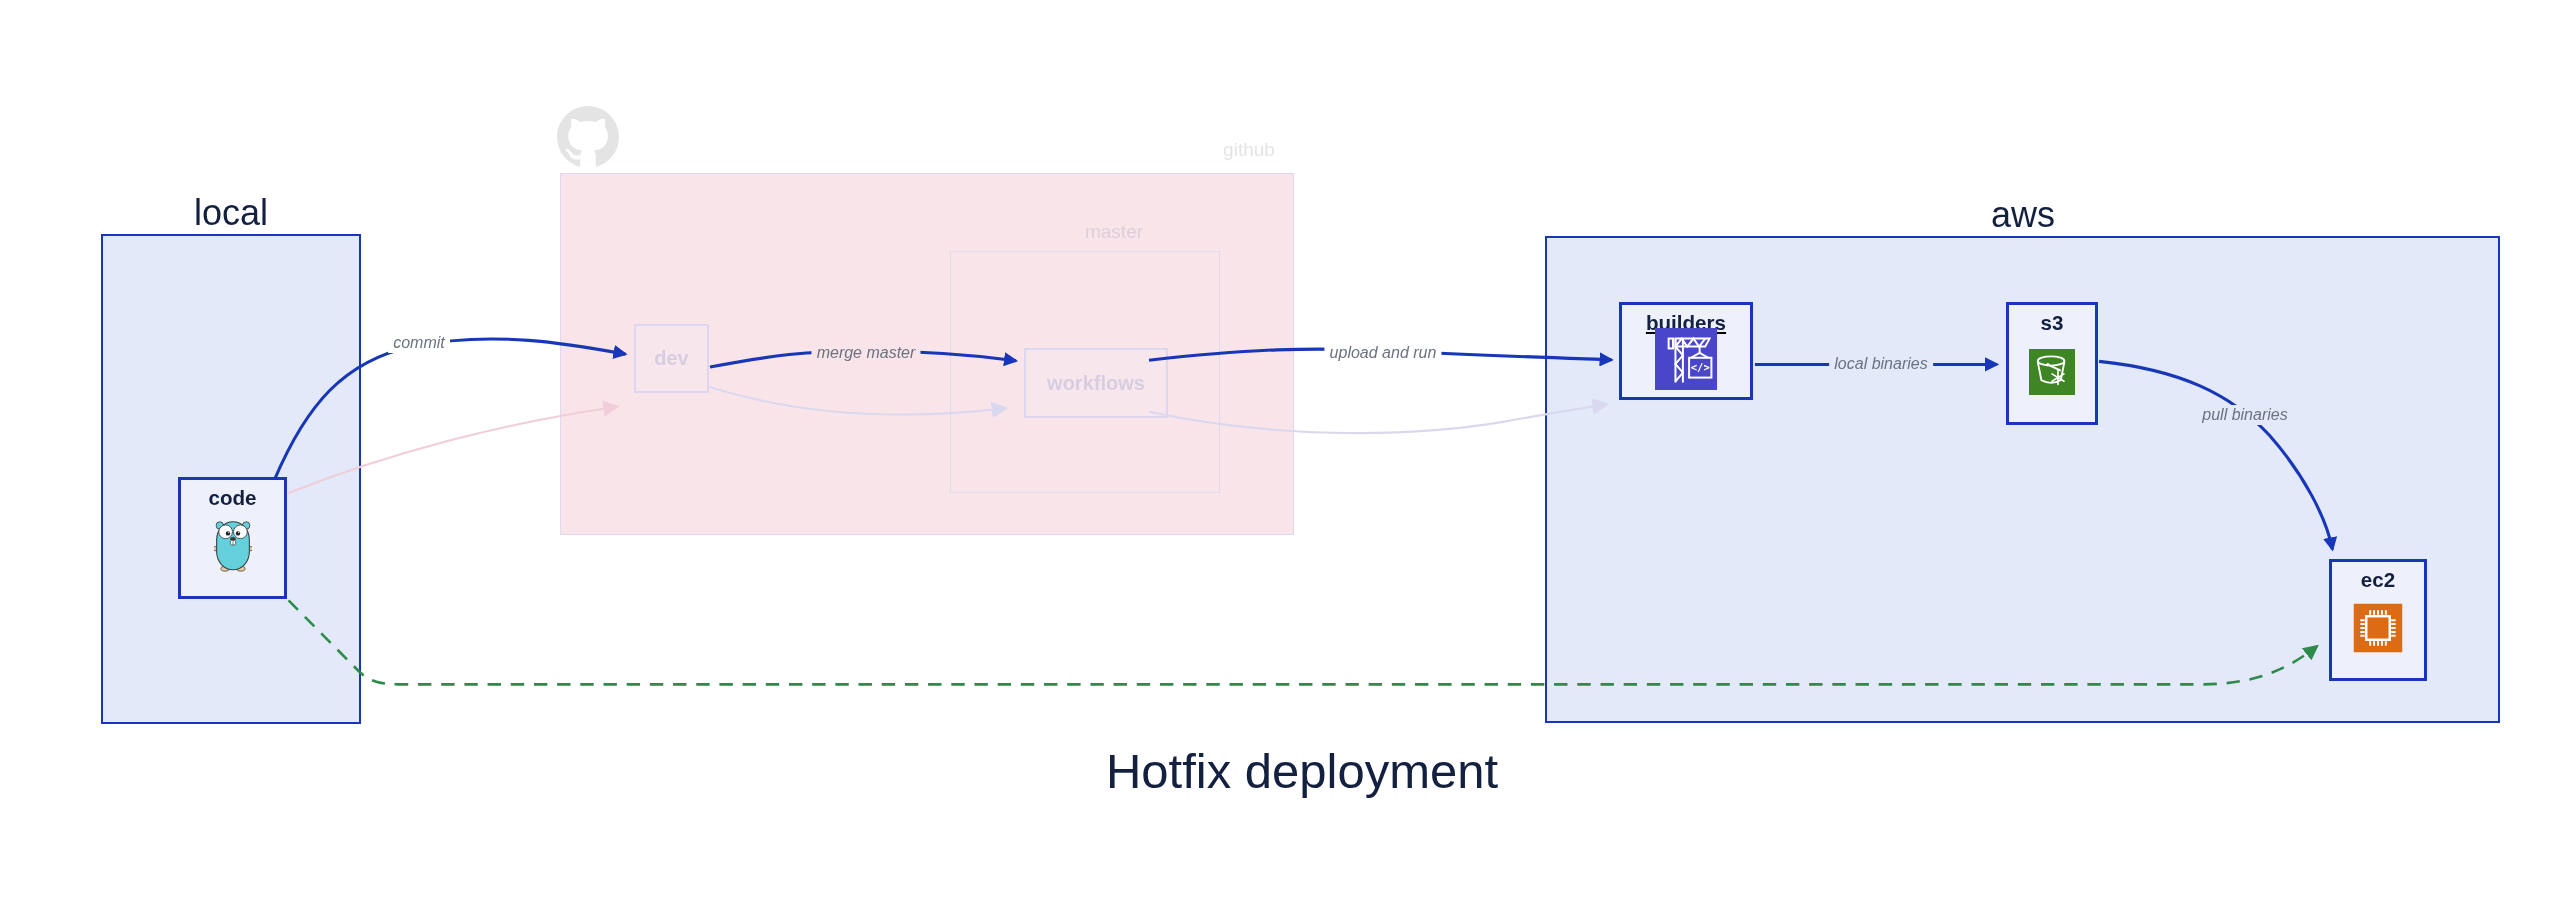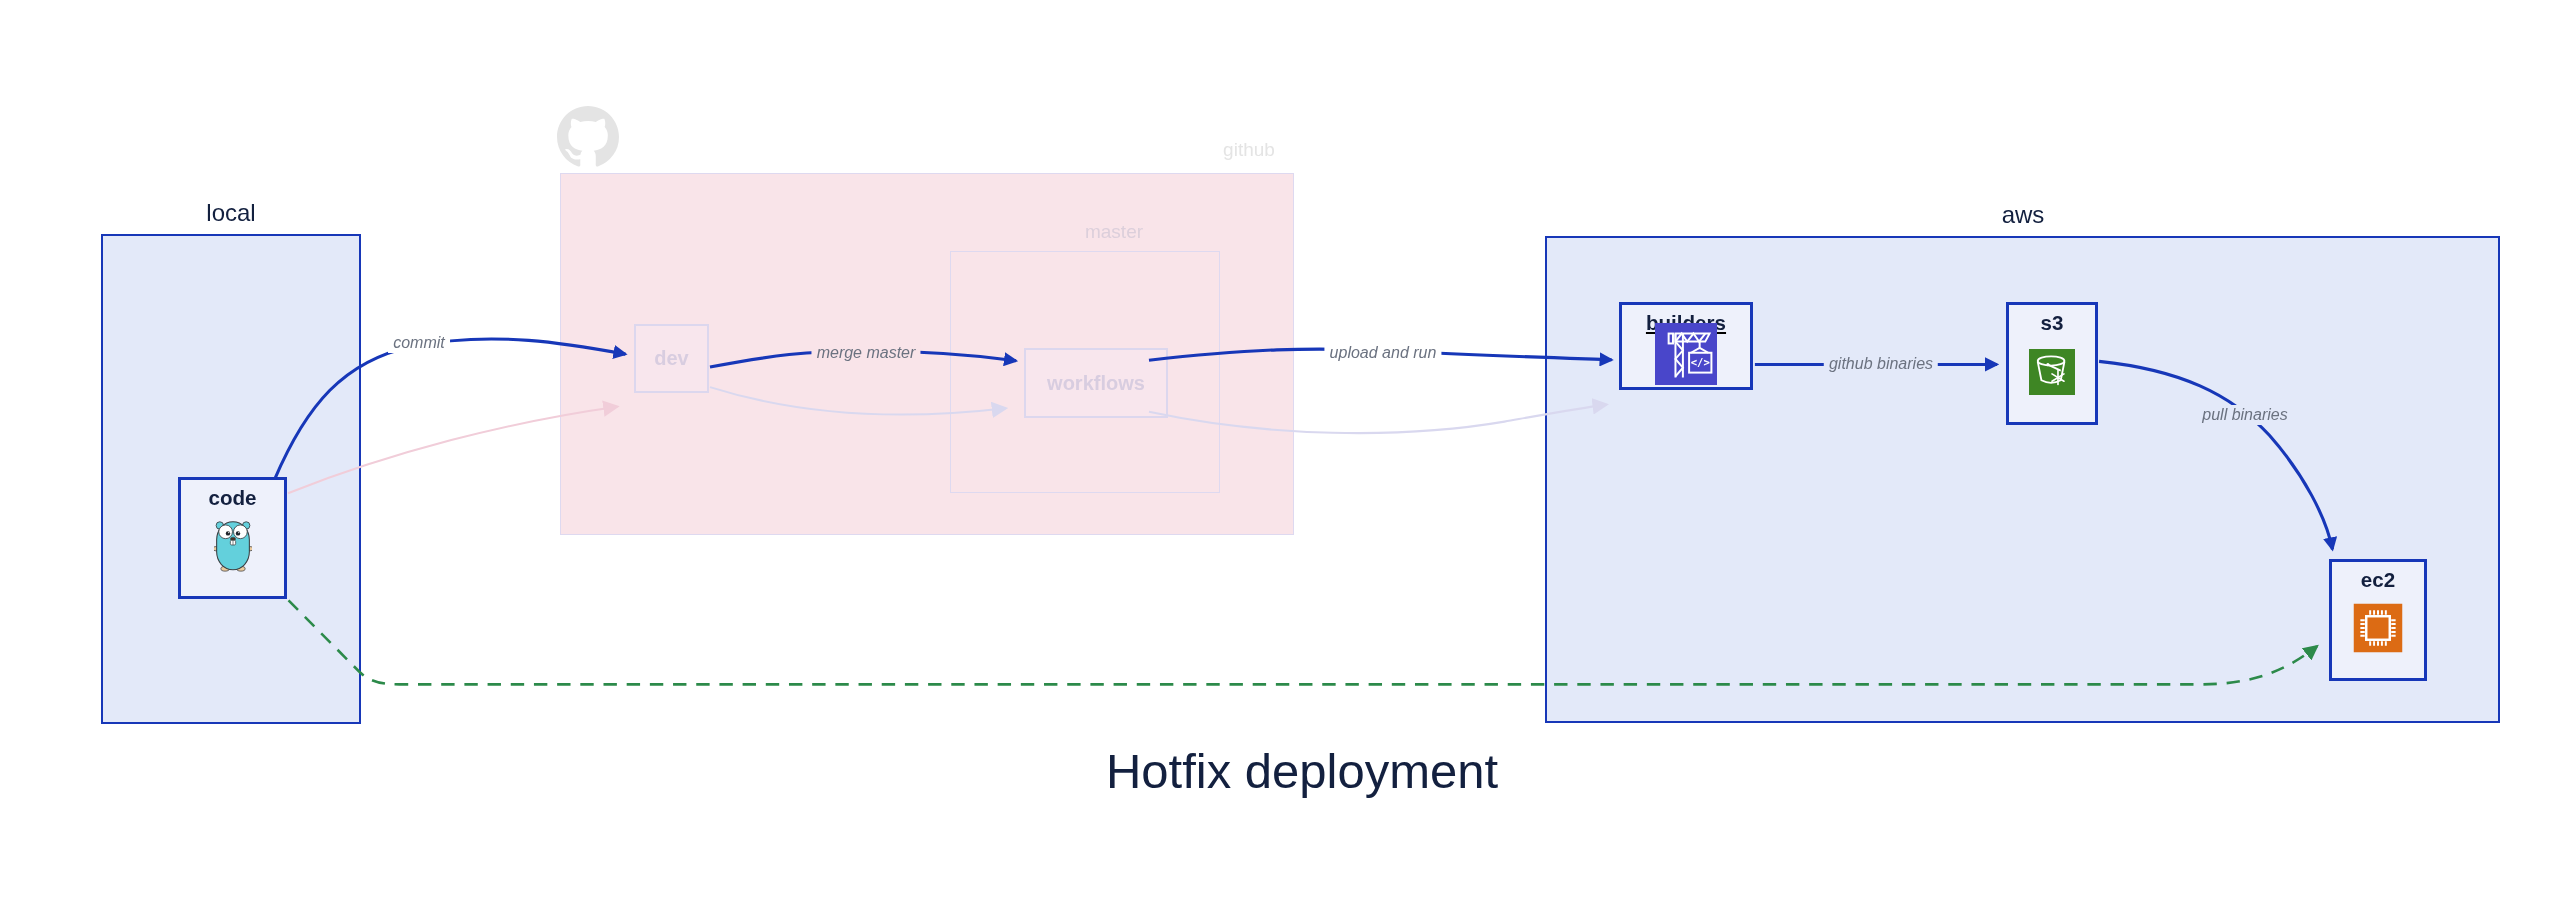--- a/index.html
+++ b/index.html
@@ -9,21 +9,21 @@
     --gray-label:#6b7280; --green:#2c8a4a; --pink-edge:#f1cdd9; --lav-edge:#d9d8ef;
     --indigo-icon:#4946ca; --green-icon:#3e8624; --orange-icon:#dc6b14;
   }
   html,body{margin:0;padding:0;}
   body{
     width:2604px;height:902px;position:relative;background:#ffffff;overflow:hidden;
     font-family:"Liberation Sans","DejaVu Sans",sans-serif;
   }
   .abs{position:absolute;}
   .container-box{position:absolute;border:2.6px solid var(--blue);background:var(--panel);box-sizing:border-box;}
-  .container-label{position:absolute;transform:translate(-50%,-50%);font-size:24px;color:var(--navy);white-space:nowrap;}
+  .container-label{position:absolute;transform:translate(-50%,-50%);font-size:36px;color:var(--navy);white-space:nowrap;}
   .pink-box{position:absolute;border:1.5px solid var(--pink-border);background:var(--pink);box-sizing:border-box;}
   .master-box{position:absolute;border:1.5px solid var(--pink-border);background:transparent;box-sizing:border-box;}
   .ghost-label{position:absolute;transform:translate(-50%,-50%);font-size:19px;white-space:nowrap;}
   .node{position:absolute;border:3.1px solid var(--blue);background:var(--node-bg);box-sizing:border-box;text-align:center;}
   .node-label{margin-top:6.2px;font-weight:bold;font-size:20.6px;color:var(--navy);}
   .node-icon{position:absolute;top:50%;left:50%;transform:translate(-50%,-50%);line-height:0;}
   .node-faded{position:absolute;border:2.1px solid var(--faded-border);background:var(--faded-bg);box-sizing:border-box;
     display:flex;align-items:center;justify-content:center;}
   .node-faded .node-label{margin:0;color:var(--faded-text);font-size:20px;}
   .edge-label{position:absolute;transform:translate(-50%,-50%);font-style:italic;font-size:16px;
@@ -86,21 +86,21 @@
 </div>
 
 <div class="node-faded" style="left:634px;top:324px;width:75px;height:69px;">
   <div class="node-label">dev</div>
 </div>
 
 <div class="node-faded" style="left:1024px;top:348px;width:144px;height:70px;">
   <div class="node-label">workflows</div>
 </div>
 
-<div class="node" style="left:1619px;top:302px;width:134px;height:88px;text-decoration:underline;">
+<div class="node" style="left:1619px;top:302px;width:134px;height:98px;text-decoration:underline;">
   <div class="node-label">builders</div>
   <span class="node-icon" style="margin-top:8.2px;">
     <svg width="62" height="62" viewBox="0 0 100 100">
       <rect x="0" y="0" width="100" height="100" fill="var(--indigo-icon)"></rect>
       <g stroke="#ffffff" stroke-width="3.2" fill="none">
         <rect x="22" y="17" width="7" height="16"></rect>
         <path d="M33 17 H88 L81 30 H33 Z"></path>
         <path d="M33 30 L43 17 L52 30 L62 17 L71 30 L81 17"></path>
         <path d="M33 17 V88 M45 17 V88"></path>
         <path d="M33 30 L45 44 L33 58 L45 72 L33 86"></path>
@@ -174,17 +174,17 @@
   <path class="edge-blue" d="M 2230 699 C 2420 677 2545 673 2700 681 C 2860 689 3015 694 3128 698" marker-end="url(#arrow-blue)"></path>
   <path class="edge-blue" d="M 3406 707 L 3876 707" marker-end="url(#arrow-blue)"></path>
   <path class="edge-blue" d="M 4074 701 C 4230 717 4330 764 4405 845 C 4472 921 4515 1005 4527 1066" marker-end="url(#arrow-blue)"></path>
 
   <path class="edge-green" d="M 560 1165 L 697 1303 C 716 1322 738 1328 775 1328 L 4270 1328 C 4375 1328 4438 1300 4497 1254" marker-end="url(#arrow-green)"></path>
 </svg>
 
 <div class="edge-label bg-white" style="left:419px;top:343px;">commit</div>
 <div class="edge-label bg-pink" style="left:866px;top:353px;">merge master</div>
 <div class="edge-label bg-white" style="left:1383px;top:353px;">upload and run</div>
-<div class="edge-label bg-panel" style="left:1881px;top:364px;">github binaries</div>
+<div class="edge-label bg-panel" style="left:1881px;top:364px;">local binaries</div>
 <div class="edge-label bg-panel" style="left:2245px;top:415px;">pull binaries</div>
 
 <div class="title" style="left:1302px;top:771px;">Hotfix deployment</div>
 
 
 </body></html>

